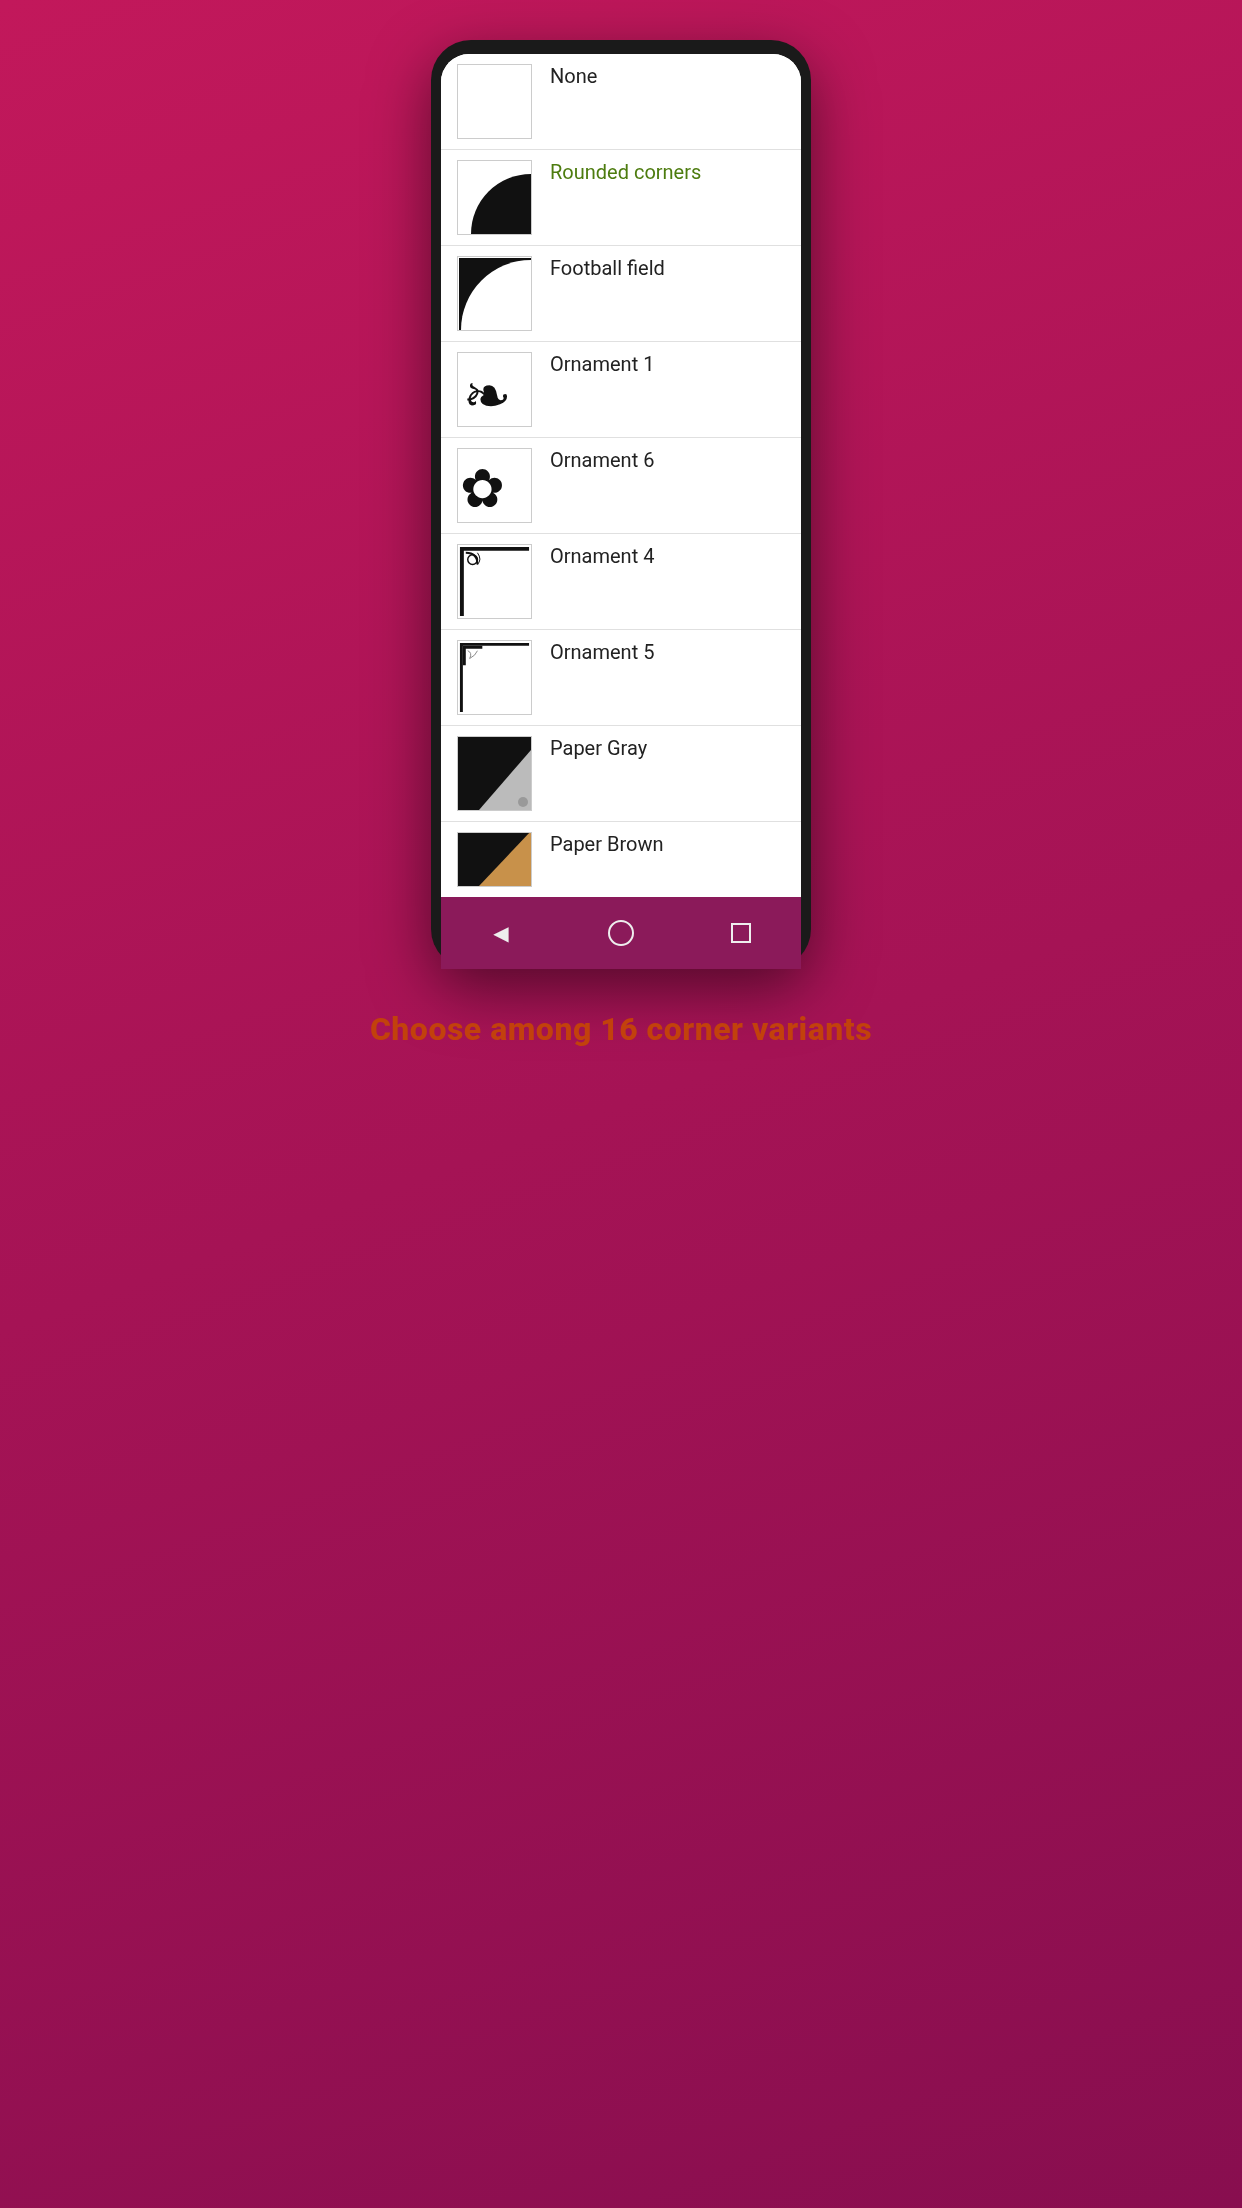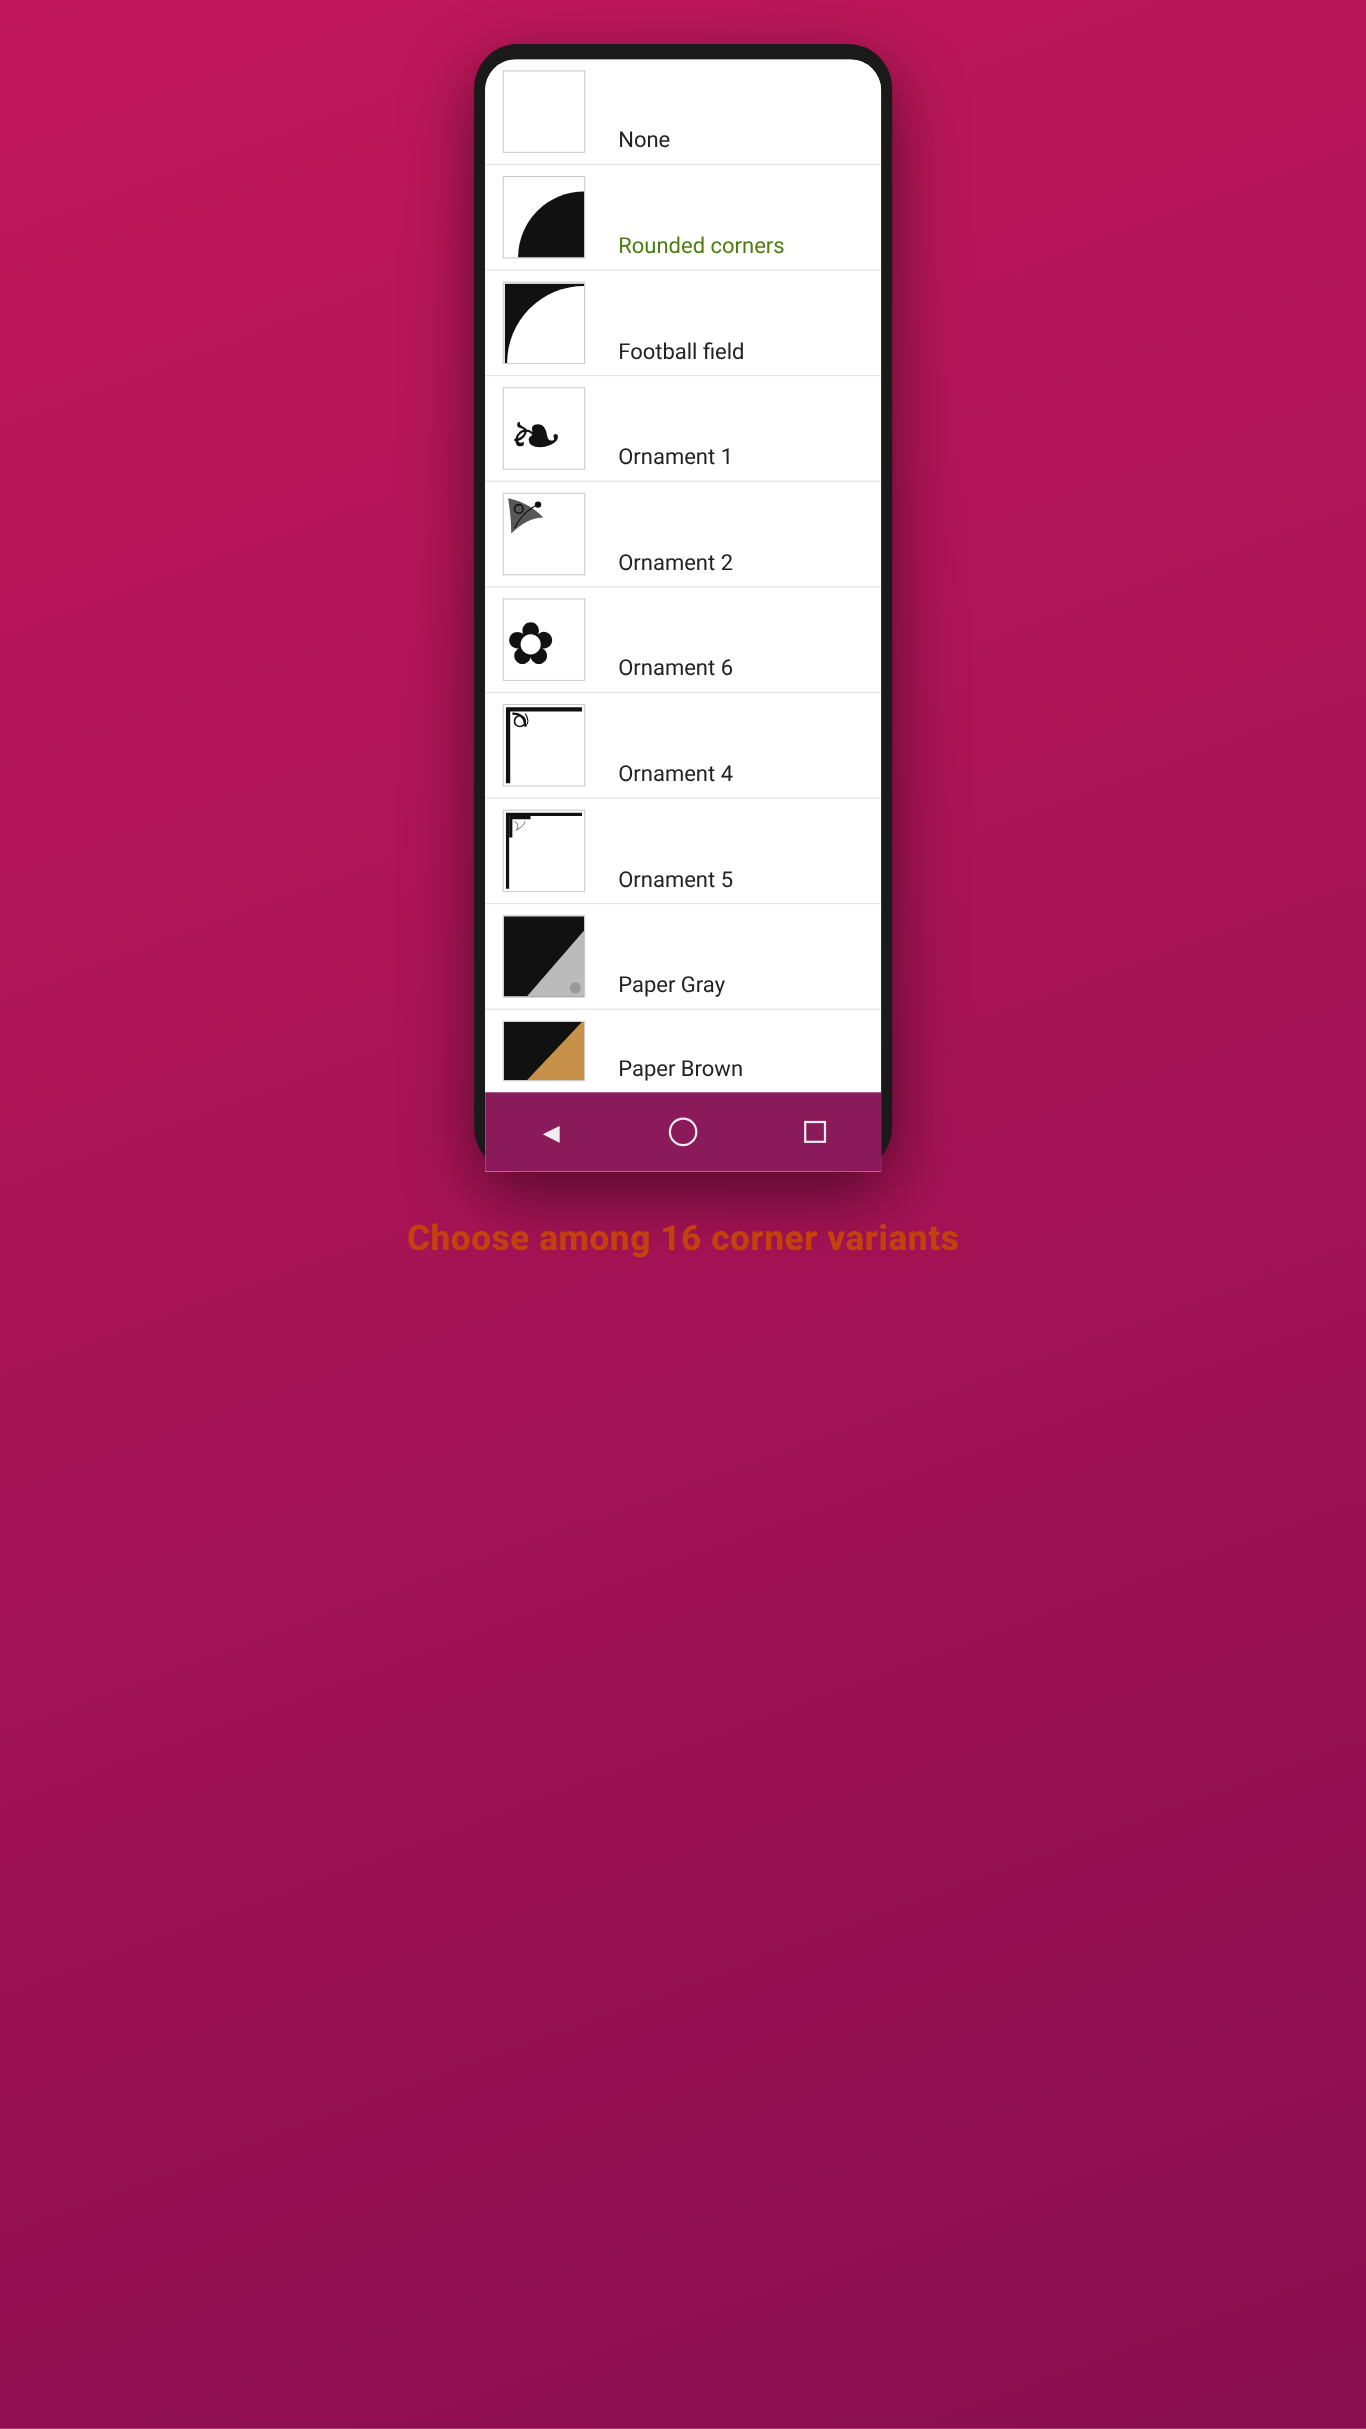--- a/index.html
+++ b/index.html
@@ -32,26 +32,25 @@
       width: 100%;
     }
 
     .list-container {
       background: #fff;
       width: 100%;
     }
 
     .list-item {
       display: flex;
-      align-items: flex-end;
+      align-items: flex-start;
       padding: 10px 16px;
       border-bottom: 1px solid #e0e0e0;
       min-height: 80px;
       cursor: pointer;
-      gap: 12px;
     }
 
     .list-item:last-child {
       border-bottom: none;
     }
 
     .list-item.selected .item-label {
       color: #4d7c0f;
     }
 
@@ -174,34 +173,20 @@
       <div class="list-item">
         <div class="item-thumbnail ornament-thumb">
           <svg viewBox="0 0 75 75" class="ornament-svg">
             <rect width="75" height="75" fill="white"></rect>
             <text x="5" y="65" font-size="60" fill="#111" font-family="serif">❧</text>
           </svg>
         </div>
         <span class="item-label">Ornament 1</span>
       </div>
 
-      <div class="list-item">
-        <div class="item-thumbnail ornament-thumb">
-          <svg viewBox="0 0 75 75" class="ornament-svg">
-            <rect width="75" height="75" fill="white"></rect>
-            <g transform="translate(2,2)">
-              <circle cx="12" cy="12" r="4" fill="none" stroke="#111" stroke-width="1.5"></circle>
-              <path d="M2,2 Q20,5 35,20 Q20,20 5,35 Q5,20 2,2Z" fill="#111" opacity="0.7"></path>
-              <circle cx="30" cy="8" r="3" fill="#111"></circle>
-              <path d="M8,30 Q15,15 30,8" fill="none" stroke="#111" stroke-width="1"></path>
-            </g>
-          </svg>
-        </div>
-        <span class="item-label">Ornament 2</span>
-      </div>
 
       <div class="list-item">
         <div class="item-thumbnail ornament-thumb">
           <svg viewBox="0 0 75 75" class="ornament-svg">
             <rect width="75" height="75" fill="white"></rect>
             <text x="2" y="60" font-size="55" fill="#111" font-family="serif">✿</text>
           </svg>
         </div>
         <span class="item-label">Ornament 6</span>
       </div>

